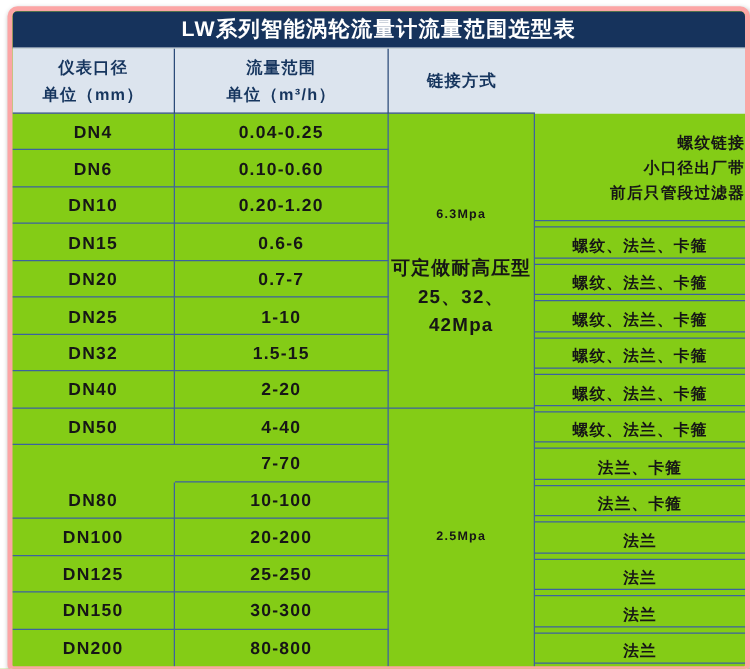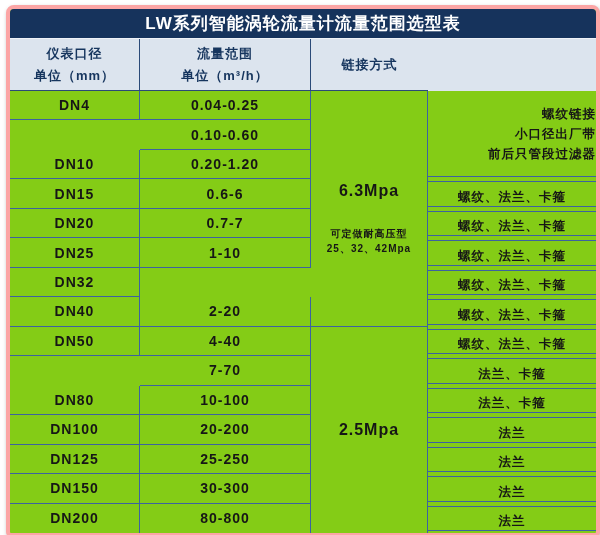--- a/index.html
+++ b/index.html
@@ -36,22 +36,22 @@
   }
   .cell{
     display:flex;align-items:center;justify-content:center;
     font-size:14px;font-weight:600;color:#161616;letter-spacing:1px;
   }
   .c1{grid-column:1;border-right:1.5px solid #3c62a0;border-bottom:1.4px solid #3c62a0;}
   .c2{grid-column:2;border-right:1.5px solid #3c62a0;border-bottom:1.4px solid #3c62a0;}
   .c1.nb,.c2.nb{border-bottom:none;}
   .c3{grid-column:3;border-right:1.5px solid #3c62a0;flex-direction:column;}
   .c3.top{border-bottom:1.4px solid #3c62a0;padding-top:22px;}
-  .p-val{font-size:16px;font-weight:bold;color:#161616;letter-spacing:1px;}
-  .p-note{margin-top:26px;text-align:center;font-size:10px;font-weight:bold;
+  .p-val{font-size:10px;font-weight:bold;color:#161616;letter-spacing:1px;}
+  .p-note{margin-top:26px;text-align:center;font-size:15px;font-weight:bold;
     color:#161616;line-height:1.55;letter-spacing:1px;}
   .c4{
     grid-column:4;margin:2px 0;
     border-top:1.4px solid #3c62a0;border-bottom:1.4px solid #3c62a0;
     display:flex;align-items:flex-end;justify-content:center;
     font-size:12.5px;font-weight:600;color:#161616;letter-spacing:1px;
   }
   .c4.merged{margin-top:0;border-top:none;flex-direction:column;line-height:1.6;}
 </style>
 </head>
@@ -71,39 +71,41 @@
       <span>单位（m³/h）</span>
     </div>
     <div class="hcell last">
       <span>链接方式</span>
     </div>
   </div>
 
   <div class="body-grid">
 
     <div class="cell c1" style="grid-row:1">DN4</div>
+    <div class="cell c1" style="grid-row:2">DN6</div>
     <div class="cell c1" style="grid-row:3">DN10</div>
     <div class="cell c1" style="grid-row:4">DN15</div>
     <div class="cell c1" style="grid-row:5">DN20</div>
     <div class="cell c1" style="grid-row:6">DN25</div>
     <div class="cell c1" style="grid-row:7">DN32</div>
     <div class="cell c1" style="grid-row:8">DN40</div>
     <div class="cell c1" style="grid-row:9">DN50</div>
     <div class="cell c1" style="grid-row:11">DN80</div>
     <div class="cell c1" style="grid-row:12">DN100</div>
     <div class="cell c1" style="grid-row:13">DN125</div>
     <div class="cell c1" style="grid-row:14">DN150</div>
     <div class="cell c1 nb" style="grid-row:15">DN200</div>
 
     <div class="cell c2" style="grid-row:1">0.04-0.25</div>
     <div class="cell c2" style="grid-row:2">0.10-0.60</div>
     <div class="cell c2" style="grid-row:3">0.20-1.20</div>
     <div class="cell c2" style="grid-row:4">0.6-6</div>
     <div class="cell c2" style="grid-row:5">0.7-7</div>
     <div class="cell c2" style="grid-row:6">1-10</div>
+    <div class="cell c2" style="grid-row:7">1.5-15</div>
     <div class="cell c2" style="grid-row:8">2-20</div>
     <div class="cell c2" style="grid-row:9">4-40</div>
     <div class="cell c2" style="grid-row:10">7-70</div>
     <div class="cell c2" style="grid-row:11">10-100</div>
     <div class="cell c2" style="grid-row:12">20-200</div>
     <div class="cell c2" style="grid-row:13">25-250</div>
     <div class="cell c2" style="grid-row:14">30-300</div>
     <div class="cell c2 nb" style="grid-row:15">80-800</div>
 
     <div class="cell c3 top" style="grid-row:1 / span 8">

